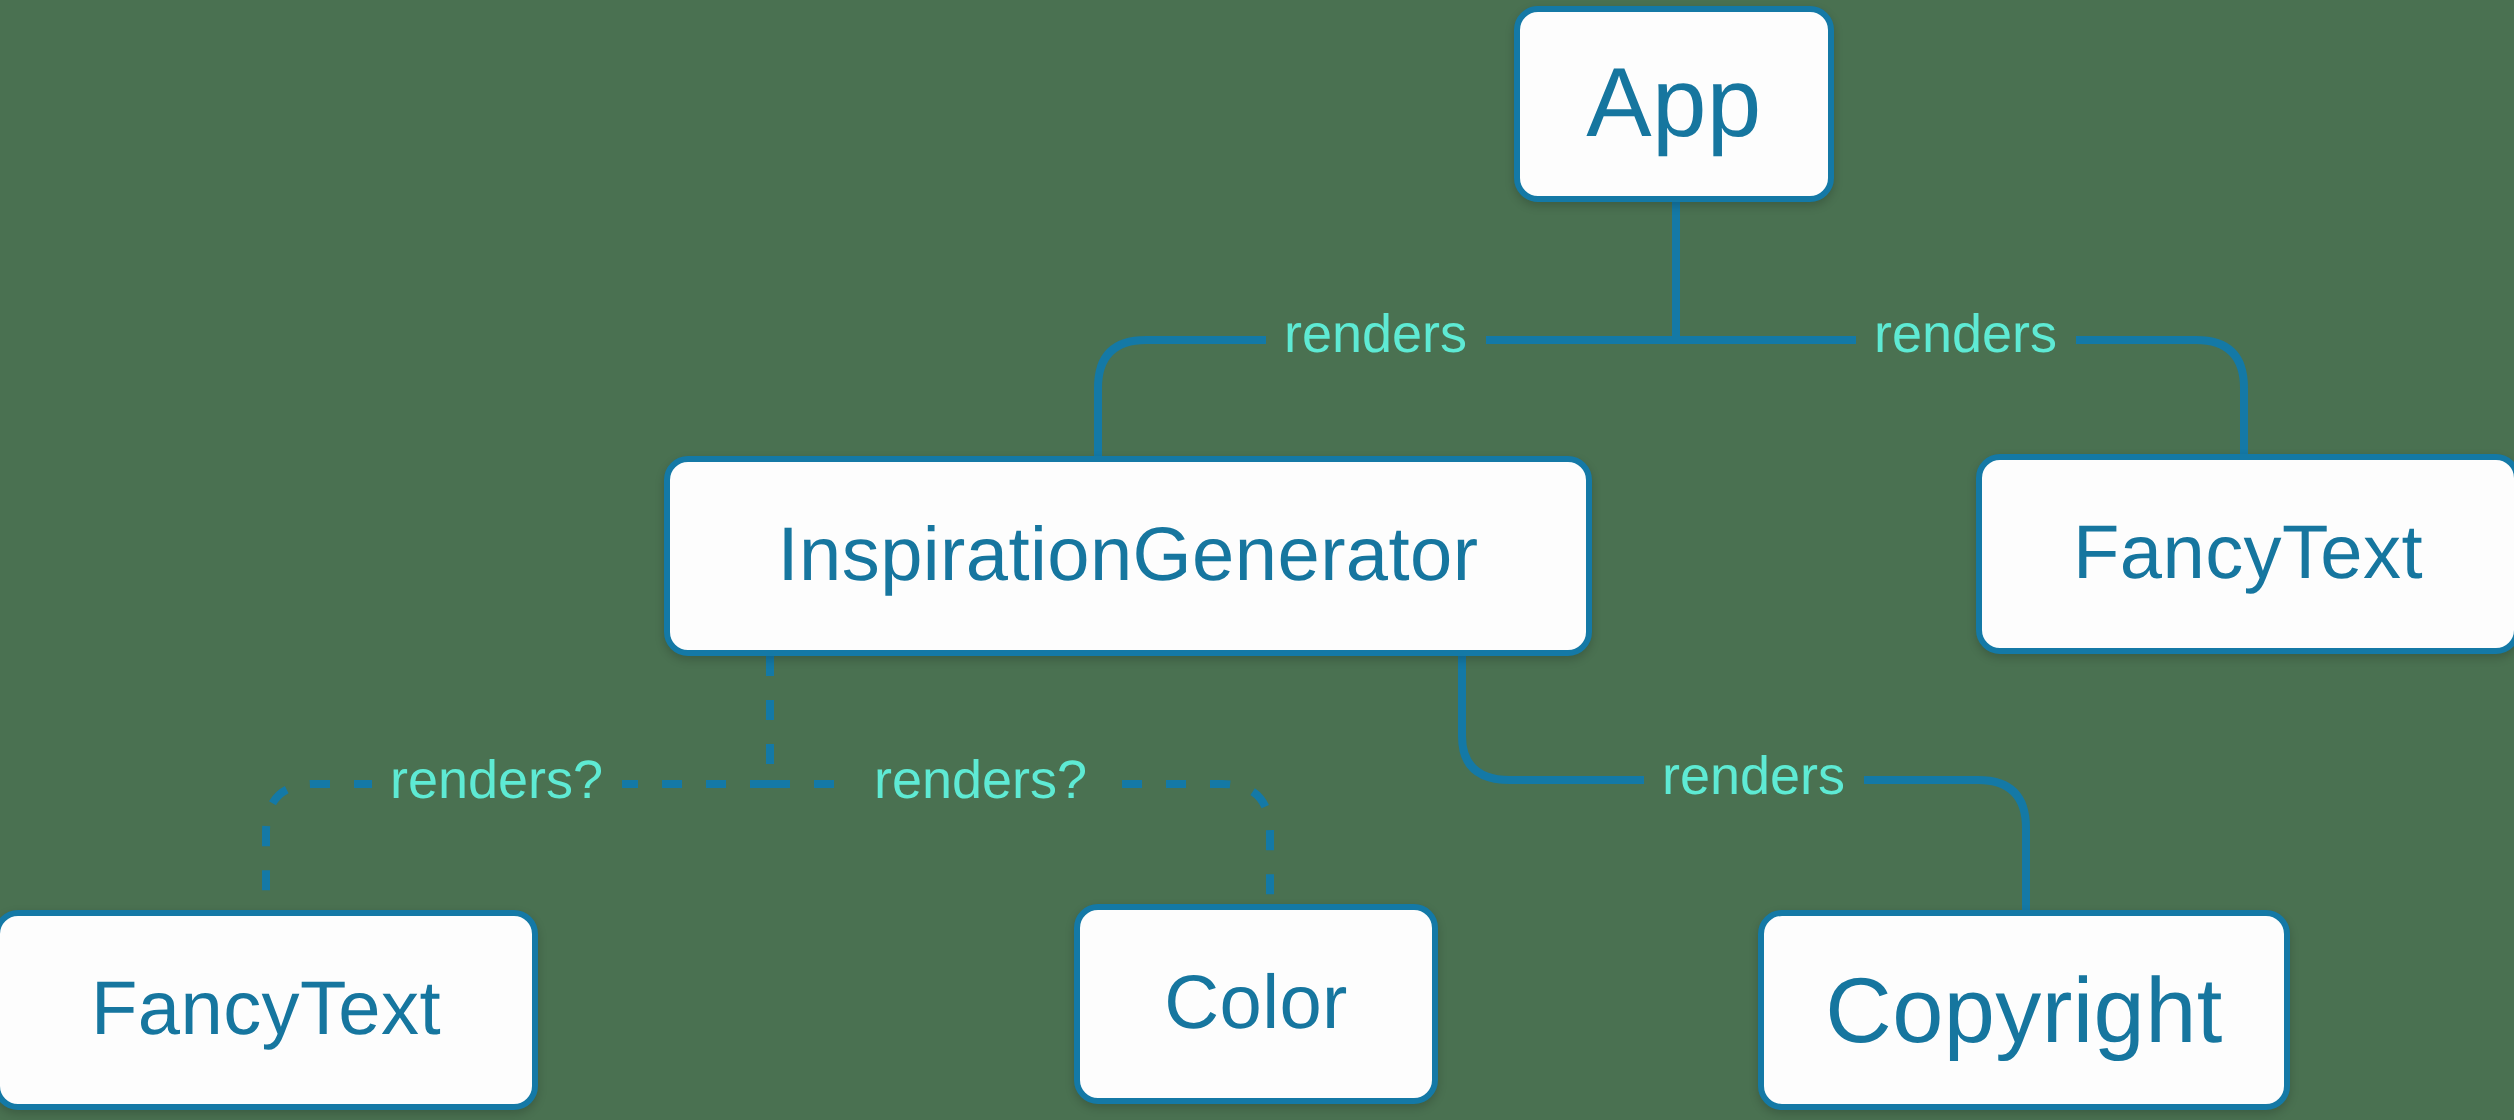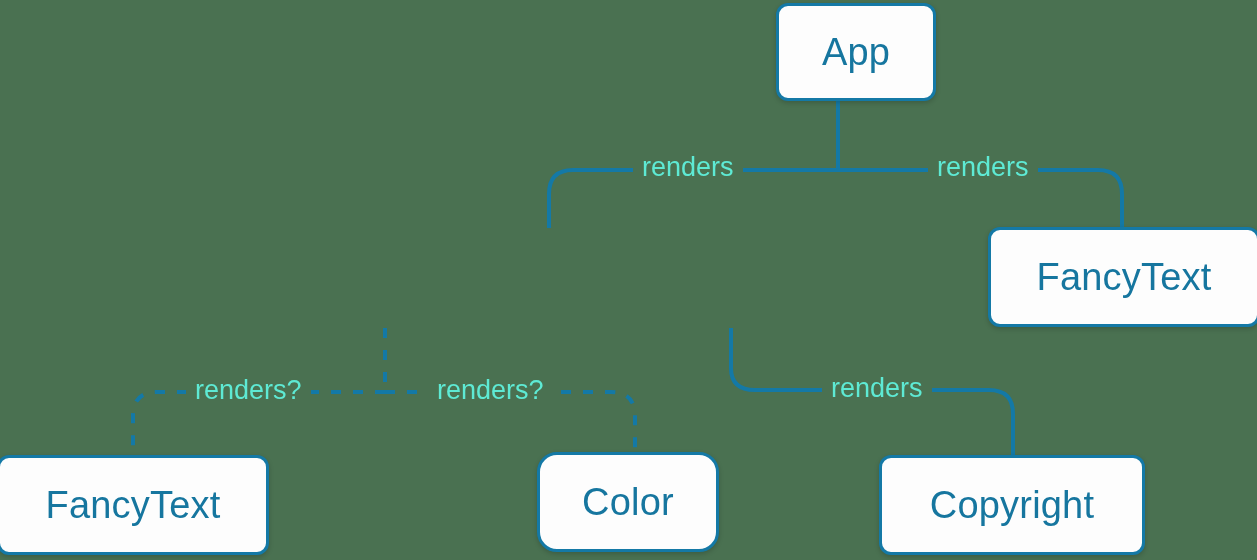--- a/index.html
+++ b/index.html
@@ -47,26 +47,26 @@
     font-size: 27px;
     font-weight: 400;
     white-space: nowrap;
     background: #4a7151;
     padding: 0 9px;
     line-height: 1;
     z-index: 4;
   }
 
   
-  #node-app        { left: 776px;  top: 3px;   width: 160px; height: 98px;  font-size: 38px; }
+  #node-app        { left: 757px;  top: 3px;   width: 160px; height: 98px;  font-size: 49px; }
   #node-inspgen    { left: 332px;  top: 228px; width: 464px; height: 100px; font-size: 38px; }
   #node-fancytext-right { left: 988px; top: 227px; width: 272px; height: 100px; font-size: 38px; }
   #node-fancytext-bottom{ left: -3px; top: 455px; width: 272px; height: 100px; font-size: 38px; }
-  #node-color      { left: 537px;  top: 452px; width: 182px; height: 100px; font-size: 38px; border-radius: 20px; }
-  #node-copyright  { left: 879px;  top: 455px; width: 266px; height: 100px; font-size: 38px; }
+  #node-color      { left: 537px;  top: 452px; width: 182px; height: 100px; font-size: 38px; }
+  #node-copyright  { left: 879px;  top: 455px; width: 266px; height: 100px; font-size: 46px; }
 
   
   #label-renders-inspgen  { left: 633px; top: 154px; }
   #label-renders-fancyt   { left: 928px; top: 154px; }
   #label-renders-copy     { left: 822px; top: 375px; }
   #label-renders-q-left   { left: 186px; top: 377px; }
   #label-renders-q-right  { left: 428px; top: 377px; }
 </style>
 </head>
 <body>
@@ -89,20 +89,23 @@
       <path d="M 385 392 L 157 392 Q 133 392 133 416 L 133 455" stroke-dasharray="10 12"></path>
 
       <path d="M 385 392 L 611 392 Q 635 392 635 416 L 635 452" stroke-dasharray="10 12"></path>
     </g>
   </svg>
 
   <div class="node" id="node-app">
     <span class="node-label">App</span>
   </div>
 
+  <div class="node" id="node-inspgen">
+    <span class="node-label">InspirationGenerator</span>
+  </div>
 
   <div class="node" id="node-fancytext-right">
     <span class="node-label">FancyText</span>
   </div>
 
   <div class="node" id="node-fancytext-bottom">
     <span class="node-label">FancyText</span>
   </div>
 
   <div class="node" id="node-color">

